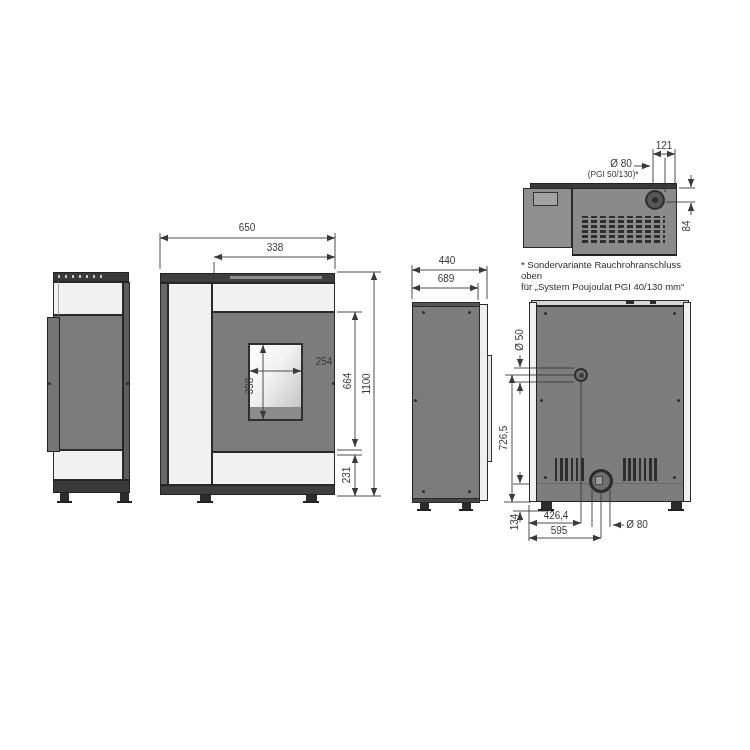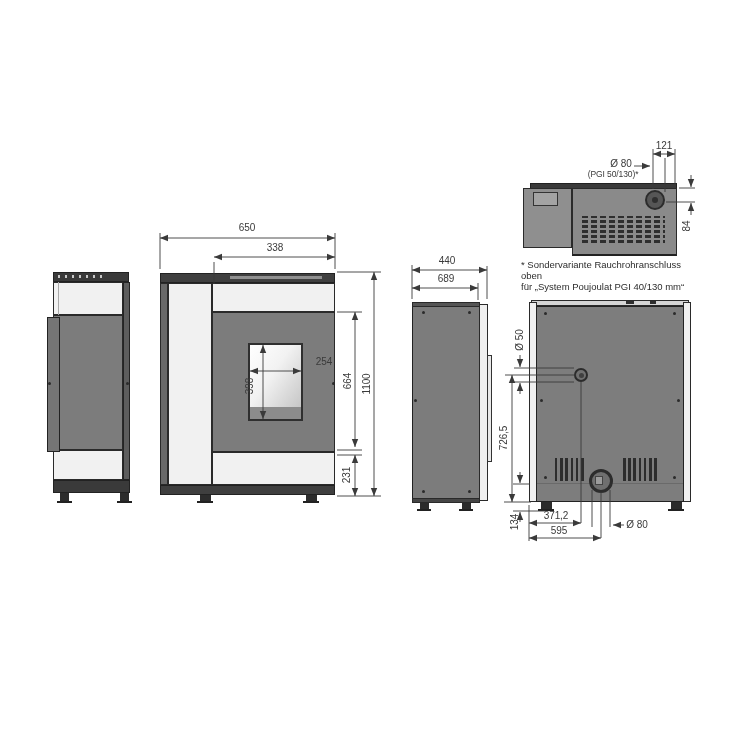--- a/index.html
+++ b/index.html
@@ -192,21 +192,21 @@
   <span class="dim v" style="left:347px;top:475px;">231</span>
   <span class="dim" style="left:447px;top:261px;">440</span>
   <span class="dim" style="left:446px;top:279px;">689</span>
   <span class="dim" style="left:664px;top:146px;">121</span>
   <span class="dim" style="left:621px;top:164px;">Ø 80</span>
   <span class="dim small" style="left:613px;top:174px;">(PGI 50/130)*</span>
   <span class="dim v" style="left:687px;top:226px;">84</span>
   <span class="dim v" style="left:520px;top:340px;">Ø 50</span>
   <span class="dim v" style="left:504px;top:438px;">726,5</span>
   <span class="dim v" style="left:515px;top:522px;">134</span>
-  <span class="dim" style="left:556px;top:516px;">371,2</span>
+  <span class="dim" style="left:556px;top:516px;">426,4</span>
   <span class="dim" style="left:559px;top:531px;">595</span>
   <span class="dim" style="left:637px;top:525px;">Ø 80</span>
 
   <div class="note" style="left:521px;top:259px;width:180px;">
     <div>* Sondervariante Rauchrohranschluss oben</div>
     <div>für „System Poujoulat PGI 40/130 mm“</div>
   </div>
 
 </div>
 

